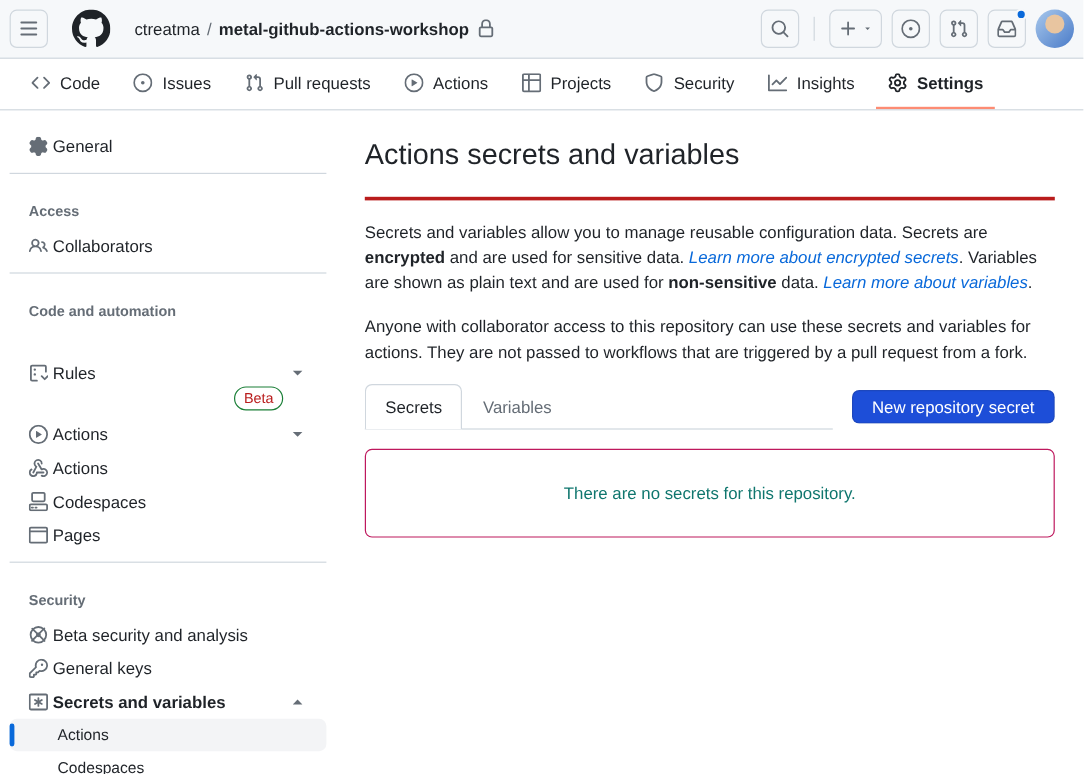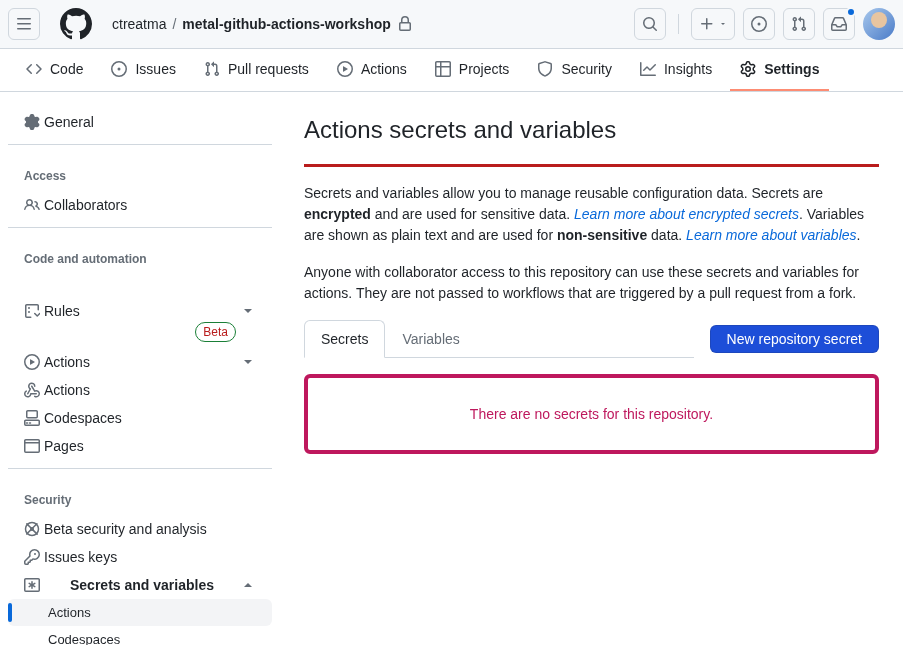--- a/index.html
+++ b/index.html
@@ -31,37 +31,37 @@
   
   .layout { display: flex; }
   .sidebar { width: 280px; padding: 16px 8px; border-right: none; }
   .main { flex: 1; padding: 24px; max-width: 900px; }
   .side-heading { font-size: 12px; font-weight: 600; color: #656d76; padding: 16px 16px 8px 16px; }
   .side-item { display: flex; align-items: center; gap: 4px; padding: 6px 16px; font-size: 14px; color: #1f2328; text-decoration: none; border-radius: 6px; cursor: pointer; }
   .side-item.sub { padding-left: 40px; font-size: 13px; }
   .side-item.sub.active { background: #f3f4f6; position: relative; }
   .side-item.sub.active::before { content: ''; position: absolute; left: 0px; top: 4px; bottom: 4px; width: 4px; background: #0969da; border-radius: 2px; }
   .side-item .label { flex: 1; }
-  .side-item.bold .label { font-weight: 600; margin-left: 26px; }
+  .side-item.bold .label { font-weight: 600; }
   .beta { font-size: 12px; font-weight: 500; color: #b91c1c; border: 1px solid #1a7f37; border-radius: 2em; padding: 0 7px; line-height: 18px; margin-top: 42px; }
   .chevron { color: #656d76; }
   .side-divider { height: 1px; background: #d0d7de; margin: 8px 0; }
   
   h1.page-title { font-size: 24px; font-weight: 400; padding-bottom: 20px; border-bottom: 3px solid #b91c1c; margin-bottom: 16px; }
   .intro p { margin-bottom: 16px; line-height: 1.5; color: #1f2328; }
   .intro b { font-weight: 600; }
   .intro a { color: #0969da; text-decoration: none; font-style: italic; }
   
   .tabrow { display: flex; justify-content: space-between; align-items: center; margin: 16px 0; }
   .tabs { display: flex; border-bottom: 1px solid #d0d7de; flex: 1; }
   .tab { padding: 10px 16px; font-size: 14px; color: #656d76; cursor: pointer; border: 1px solid transparent; border-bottom: none; border-top-left-radius: 6px; border-top-right-radius: 6px; margin-bottom: -1px; }
   .tab.active { color: #1f2328; border-color: #d0d7de; background: #ffffff; border-bottom: 1px solid #ffffff; }
   .btn-primary { background: #1d4ed8; color: #ffffff; border: 1px solid rgba(31,35,40,0.15); border-radius: 6px; padding: 5px 16px; font-size: 14px; font-weight: 500; cursor: pointer; margin-left: 16px; white-space: nowrap; }
   
-  .empty-box { border: 4px solid #be185d; border-radius: 6px; padding: 28px; text-align: center; color: #be185d; margin-top: 16px; }
+  .empty-box { border: 1px solid #be185d; border-radius: 6px; padding: 28px; text-align: center; color: #0f766e; margin-top: 16px; }
   
   svg { display: block; }
 </style>
 </head>
 <body>
 
 <div class="header">
   <div class="hamburger">
     <svg width="16" height="16" viewBox="0 0 16 16" fill="#656d76">
         <path d="M1 2.75A.75.75 0 0 1 1.75 2h12.5a.75.75 0 0 1 0 1.5H1.75A.75.75 0 0 1 1 2.75Zm0 5A.75.75 0 0 1 1.75 7h12.5a.75.75 0 0 1 0 1.5H1.75A.75.75 0 0 1 1 7.75ZM1.75 12h12.5a.75.75 0 0 1 0 1.5H1.75a.75.75 0 0 1 0-1.5Z"></path>
@@ -238,21 +238,21 @@
           <path d="M8.5.75a.75.75 0 0 0-1.5 0v6.5H.75a.75.75 0 0 0 0 1.5H7v6.5a.75.75 0 0 0 1.5 0v-6.5h6.75a.75.75 0 0 0 0-1.5H8.5v-6.5Z" transform="rotate(45 8 8)"></path>
           <circle cx="8" cy="8" r="6.5" fill="none" stroke="#656d76" stroke-width="1.5"></circle>
           <circle cx="8" cy="8" r="2" fill="#656d76"></circle>
         </svg>
       <span class="label">Beta security and analysis</span>
     </a>
     <a class="side-item">
       <svg width="16" height="16" viewBox="0 0 16 16" fill="#656d76">
           <path d="M10.5 0a5.499 5.499 0 1 1-1.288 10.848l-.932.932a.749.749 0 0 1-.53.22H7v.75a.749.749 0 0 1-.22.53l-.5.5a.749.749 0 0 1-.53.22H5v.75a.749.749 0 0 1-.22.53l-.5.5a.749.749 0 0 1-.53.22h-2A1.75 1.75 0 0 1 0 14.25v-2c0-.199.079-.389.22-.53l4.932-4.932A5.5 5.5 0 0 1 10.5 0Zm-4 5.5c-.001.431.069.86.205 1.269a.75.75 0 0 1-.181.768L1.5 12.56v1.69c0 .138.112.25.25.25h1.69l.06-.06v-1.19a.75.75 0 0 1 .75-.75h1.19l.06-.06v-1.19a.75.75 0 0 1 .75-.75h1.19l1.023-1.025a.75.75 0 0 1 .768-.18A4 4 0 1 0 6.5 5.5ZM11 6a1 1 0 1 1 0-2 1 1 0 0 1 0 2Z"></path>
         </svg>
-      <span class="label">Issues keys</span>
+      <span class="label">General keys</span>
     </a>
     <a class="side-item bold">
       <svg width="16" height="16" viewBox="0 0 16 16" fill="#656d76">
           <path d="M0 2.75C0 1.784.784 1 1.75 1h12.5c.966 0 1.75.784 1.75 1.75v10.5A1.75 1.75 0 0 1 14.25 15H1.75A1.75 1.75 0 0 1 0 13.25Zm1.75-.25a.25.25 0 0 0-.25.25v10.5c0 .138.112.25.25.25h12.5a.25.25 0 0 0 .25-.25V2.75a.25.25 0 0 0-.25-.25ZM8 4a.75.75 0 0 1 .75.75V6.7l1.69-.975a.75.75 0 0 1 .75 1.3L9.5 8l1.69.976a.75.75 0 0 1-.75 1.298L8.75 9.3v1.951a.75.75 0 0 1-1.5 0V9.299l-1.69.976a.75.75 0 0 1-.75-1.3L6.5 8l-1.69-.975a.75.75 0 0 1 .75-1.3l1.69.976V4.75A.75.75 0 0 1 8 4Z"></path>
         </svg>
       <span class="label">Secrets and variables</span>
       <svg class="chevron" width="16" height="16" viewBox="0 0 16 16" fill="currentColor">
           <path d="M4 10l4-4 4 4"></path>
         </svg>
     </a>

